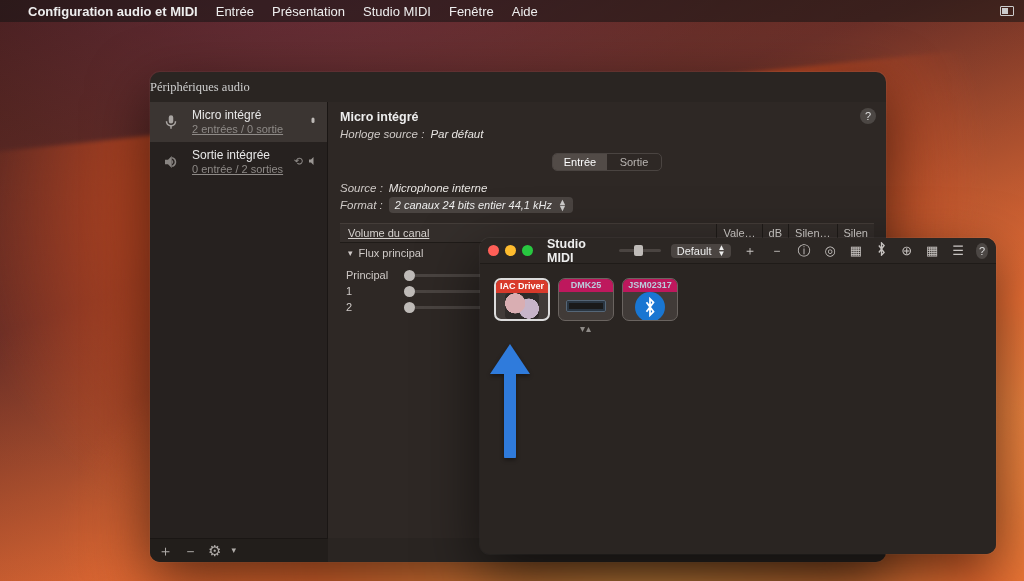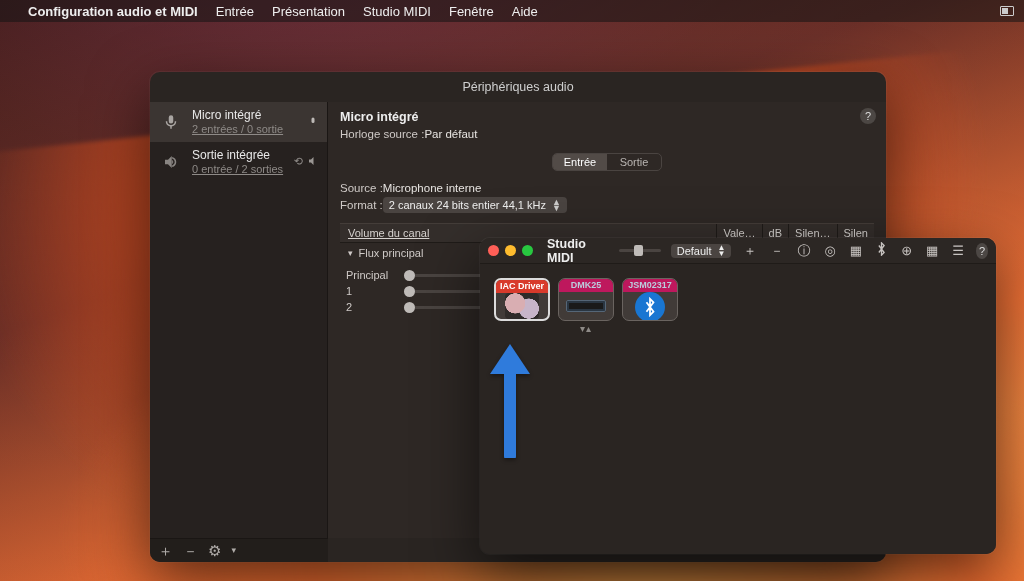--- a/index.html
+++ b/index.html
@@ -39,22 +39,22 @@
   .menubar .right-icons { display: flex; gap: 10px; align-items: center; }
 
   
   .win {
     position: absolute; border-radius: 10px; overflow: hidden;
     box-shadow: 0 20px 60px rgba(0,0,0,0.6), 0 0 0 1px rgba(255,255,255,0.05);
     background: #2a2522;
   }
   .win.audio { left: 150px; top: 72px; width: 736px; height: 490px; }
   .title-center {
-    position: absolute; top: 8px; left: 0; right: 0; text-align: center;
-    font-size: 12.5px; color: #cfcfcf; font-weight: 500;
+    position: absolute; top: 8px; left: 0; right: 0; 
+    font-size: 12.5px; color: #cfcfcf; font-weight: 500; font-family: Liberation Serif, serif;
   }
   .audio-body { position: absolute; top: 30px; bottom: 24px; left: 0; right: 0; display: flex; }
   .sidebar {
     width: 178px; background: #26211f; border-right: 1px solid #1a1614;
     display: flex; flex-direction: column;
   }
   .dev {
     display: flex; gap: 8px; padding: 6px 8px; align-items: center;
   }
   .dev.selected { background: #3b3532; }
@@ -70,21 +70,21 @@
     display: flex; align-items: center; gap: 10px; padding: 0 8px; color: #b0aca9;
   }
   .toolbar-bottom span { font-size: 15px; line-height: 1; }
 
   .detail { flex: 1; padding: 6px 12px 0 12px; background: #2e2825; position: relative; }
   .detail h3 { font-size: 12.5px; font-weight: 600; color: #eee; margin: 2px 0 4px 0; }
   .help-round {
     position: absolute; right: 10px; top: 6px; width: 16px; height: 16px; border-radius: 50%;
     background: #4c4744; color: #ddd; font-size: 11px; line-height: 16px; text-align: center;
   }
-  .kv { display: flex; align-items: center; font-size: 11.5px; margin: 3px 0; color: #cfcac7; }
+  .kv { display: flex; align-items: center; gap: 6px; font-size: 11.5px; margin: 3px 0; color: #cfcac7; font-style: italic; }
   .kv .k { color: #cfcac7; }
   .kv .v { color: #e7e4e1; }
   .seg {
     margin: 10px auto 8px auto; width: 110px; height: 18px; border-radius: 5px;
     display: flex; overflow: hidden; border: 1px solid #4a4441;
   }
   .seg div { flex: 1; text-align: center; font-size: 11px; line-height: 17px; color: #b8b4b1; }
   .seg div.active { background: #524b47; color: #fff; }
   .select-pill {
     display: inline-flex; align-items: flex-end; gap: 6px;

